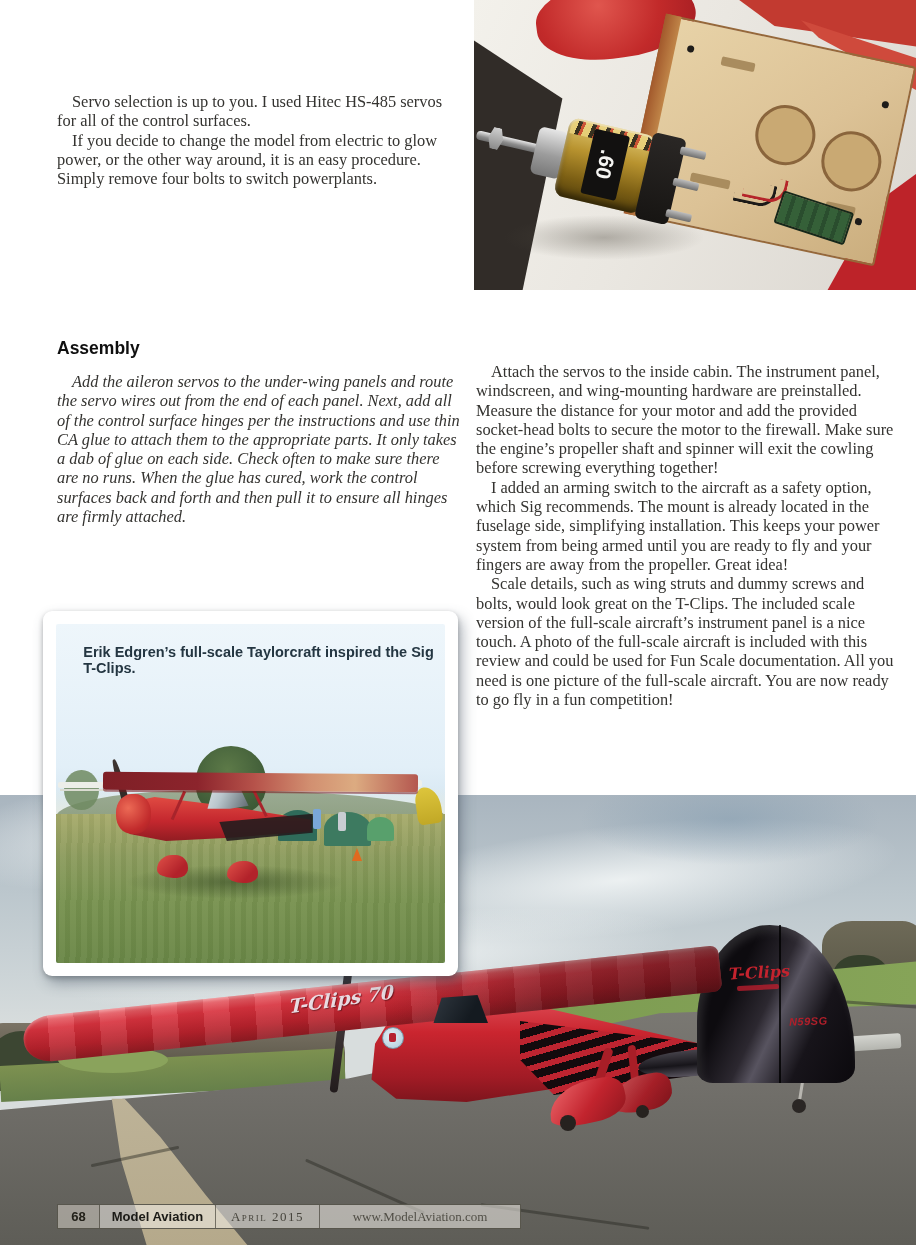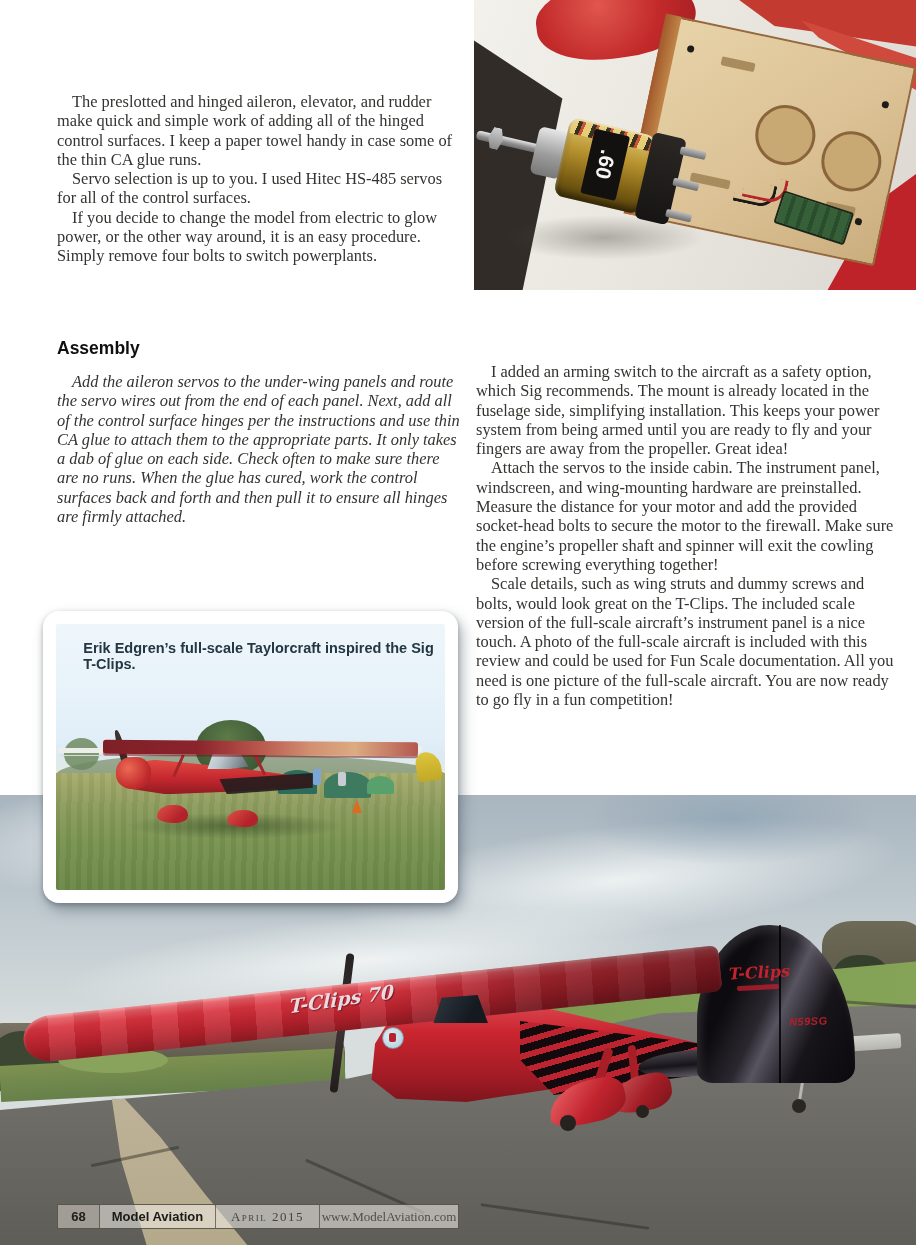--- a/index.html
+++ b/index.html
@@ -60,22 +60,22 @@
   .pm-label{position:absolute;left:26px;top:6px;width:36px;height:66px;background:#121110;border-radius:3px;
       color:#f5f5f2;font-family:"Liberation Sans",sans-serif;font-weight:700;font-size:21px;
       writing-mode:vertical-rl;text-orientation:mixed;display:flex;align-items:center;justify-content:center;}
   .pm-flame{position:absolute;left:2px;top:2px;width:84px;height:14px;border-radius:8px 8px 0 0;
       background:repeating-linear-gradient(100deg,#e9d27c 0 7px,#1d1a14 7px 11px,#c8402b 11px 14px);opacity:.85;}
   .pm-rear{position:absolute;left:156px;top:2px;width:34px;height:88px;border-radius:6px;
       background:linear-gradient(180deg,#2a2725,#171513);}
   .pm-standoff{position:absolute;background:linear-gradient(180deg,#bdbdbd,#6e6e6e);border-radius:2px;}
 
   
-  .card{position:absolute;left:43px;top:611px;width:415px;height:292px;margin:0;background:#ffffff;
-      border-radius:16px;box-shadow:4px 7px 14px rgba(70,85,100,.45),0 2px 5px rgba(0,0,0,.25);z-index:30;}
+  .card{position:absolute;left:43px;top:611px;width:415px;height:365px;margin:0;background:#ffffff;
+      border-radius:9px;box-shadow:4px 7px 14px rgba(70,85,100,.45),0 2px 5px rgba(0,0,0,.25);z-index:30;}
   .tc{position:absolute;left:13px;top:13px;right:13px;bottom:13px;overflow:hidden;border-radius:2px;
       background:linear-gradient(180deg,#eef6fb 0%,#e2eff8 42%,#d3e5f0 56%);}
   .tc-haze{position:absolute;left:0;top:48%;width:100%;height:8%;background:linear-gradient(180deg,rgba(235,240,238,0),#e6ebe4);}
   .tc-grass{position:absolute;left:0;top:56%;width:100%;height:44%;
       background:linear-gradient(180deg,#a8ab6c 0%,#8d9c5e 28%,#789250 58%,#6a8747 100%);}
   .tc-grass-tex{position:absolute;left:0;top:56%;width:100%;height:44%;opacity:.35;
       background:repeating-linear-gradient(91deg,rgba(40,60,25,.16) 0 5px,rgba(255,255,255,.10) 5px 11px);}
   .tc-tree-big{position:absolute;left:36%;top:36%;width:18%;height:20%;border-radius:50% 50% 40% 40%;
       background:radial-gradient(circle at 45% 35%,#5d7a48,#43603a 60%,#35512f);}
   .tc-treeline{position:absolute;left:0;top:49%;width:100%;height:8%;
@@ -185,21 +185,21 @@
   .rp-strut{position:absolute;background:#a81e27;border-radius:4px;z-index:3;}
   .rp-pant{position:absolute;z-index:4;background:linear-gradient(135deg,#ef6a6e 0%,#c2242e 55%,#8f161e 100%);
       border-radius:70% 30% 50% 50%/90% 45% 55% 30%;}
   .rp-wheel{position:absolute;border-radius:50%;background:#26221f;z-index:4;}
   .rp-tw-strut{position:absolute;left:801px;top:266px;width:3px;height:42px;background:#b8b6b0;transform:rotate(9deg);z-index:3;}
   .rp-tailwheel{position:absolute;left:792px;top:304px;width:14px;height:14px;border-radius:50%;background:#2a2624;z-index:3;}
   .cap-runway{position:absolute;left:645px;top:346px;z-index:7;color:#fff;font-size:13.5px;line-height:21px;
       text-shadow:0 1px 2px rgba(0,0,0,.55);}
 
   
-  .footer{position:absolute;left:57px;top:1204px;width:402px;height:25px;z-index:40;display:flex;
+  .footer{position:absolute;left:57px;top:1204px;width:464px;height:25px;z-index:40;display:flex;
       box-sizing:border-box;background:rgba(246,243,236,.55);border:1px solid rgba(72,70,60,.85);
       font-size:13px;align-items:center;}
   .f-seg{height:100%;display:flex;align-items:center;justify-content:center;box-sizing:border-box;
       border-right:1px solid rgba(72,70,60,.7);}
   .f-num{width:42px;font-family:"Liberation Sans",sans-serif;font-weight:700;color:#222019;
       background:rgba(120,114,102,.30);}
   .f-mag{width:116px;font-family:"Liberation Sans",sans-serif;font-weight:700;color:#1b1a16;}
   .f-date{width:104px;font-family:"Liberation Serif",serif;font-variant:small-caps;
       letter-spacing:1.5px;color:rgba(50,48,40,.85);}
   .f-url{flex:1;border-right:none;font-family:"Liberation Serif",serif;color:rgba(55,52,44,.8);}
@@ -241,32 +241,31 @@
         <div class="pm-label">.60</div>
       </div>
       <div class="pm-rear"></div>
       <div class="pm-standoff" style="left:186px;top:10px;width:26px;height:8px;"></div>
       <div class="pm-standoff" style="left:186px;top:42px;width:26px;height:8px;"></div>
       <div class="pm-standoff" style="left:186px;top:74px;width:26px;height:8px;"></div>
     </div>
   </figure>
 
   <div class="col intro">
-    <p>The preslotted and hinged aileron, elevator, and rudder make quick and simple work of adding all of the hinged control surfaces. I keep a paper towel handy in case some of the thin CA glue runs.</p>
     <p>Servo selection is up to you. I used Hitec HS-485 servos for all of the control surfaces.</p>
     <p>If you decide to change the model from electric to glow power, or the other way around, it is an easy procedure. Simply remove four bolts to switch powerplants.</p>
   </div>
 
   <h2 class="assembly-h">Assembly</h2>
   <div class="col leftcol2">
     <p>Add the aileron servos to the under-wing panels and route the servo wires out from the end of each panel. Next, add all of the control surface hinges per the instructions and use thin CA glue to attach them to the appropriate parts. It only takes a dab of glue on each side. Check often to make sure there are no runs. When the glue has cured, work the control surfaces back and forth and then pull it to ensure all hinges are firmly attached.</p>
   </div>
   <div class="col rightcol2">
+    <p>Attach the servos to the inside cabin. The instrument panel, windscreen, and wing-mounting hardware are preinstalled. Measure the distance for your motor and add the provided socket-head bolts to secure the motor to the firewall. Make sure the engine’s propeller shaft and spinner will exit the cowling before screwing everything together!</p>
     <p>I added an arming switch to the aircraft as a safety option, which Sig recommends. The mount is already located in the fuselage side, simplifying installation. This keeps your power system from being armed until you are ready to fly and your fingers are away from the propeller. Great idea!</p>
-    <p>Attach the servos to the inside cabin. The instrument panel, windscreen, and wing-mounting hardware are preinstalled. Measure the distance for your motor and add the provided socket-head bolts to secure the motor to the firewall. Make sure the engine’s propeller shaft and spinner will exit the cowling before screwing everything together!</p>
     <p>Scale details, such as wing struts and dummy screws and bolts, would look great on the T-Clips. The included scale version of the full-scale aircraft’s instrument panel is a nice touch. A photo of the full-scale aircraft is included with this review and could be used for Fun Scale documentation. All you need is one picture of the full-scale aircraft. You are now ready to go fly in a fun competition!</p>
   </div>
 
   <figure class="photo-runway">
     <div class="rp-cloud" style="left:-60px;top:-30px;width:480px;height:120px;transform:rotate(-7deg);"></div>
     <div class="rp-cloud" style="left:340px;top:30px;width:560px;height:110px;transform:rotate(-6deg);"></div>
     <div class="rp-cloud" style="left:60px;top:120px;width:620px;height:90px;transform:rotate(-5deg);"></div>
     <div class="rp-bluepatch" style="left:580px;top:-20px;width:300px;height:90px;"></div>
     <div class="rp-bluepatch" style="left:40px;top:40px;width:260px;height:70px;"></div>
 

